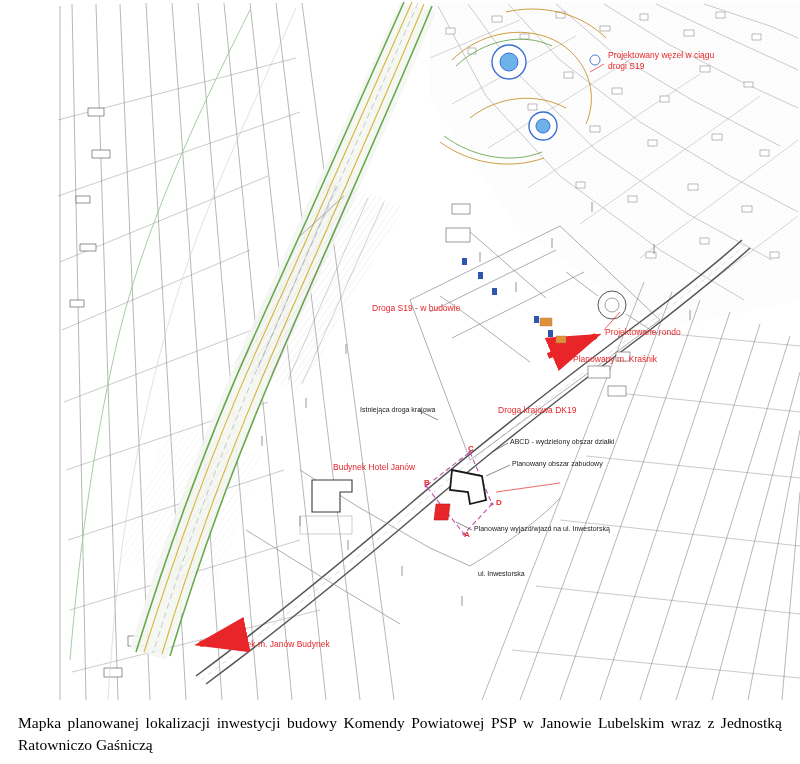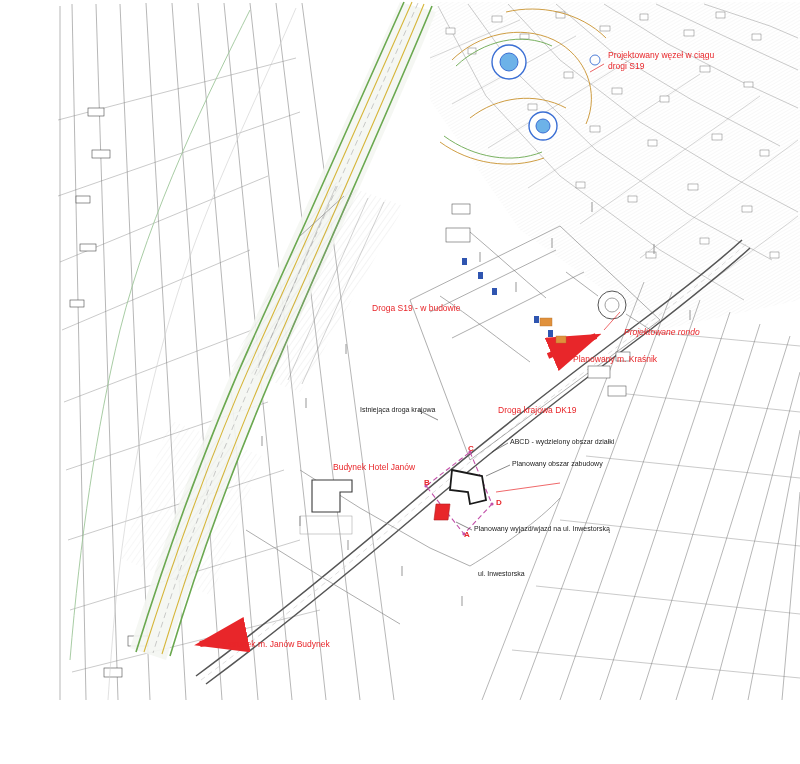--- a/index.html
+++ b/index.html
@@ -360,32 +360,33 @@
         <rect x="588" y="366" width="22" height="12"></rect>
         <rect x="608" y="386" width="18" height="10"></rect>
         <rect x="616" y="352" width="14" height="9"></rect>
       </g>
 
     </svg>
 
     <div class="annot red-plain" style="left:608px; top:50px;">Projektowany węzeł w ciągu
 drogi S19</div>
     <div class="annot red-plain" style="left:362px; top:303px;padding-left:10px;">Droga S19 - w budowie</div>
-    <div class="annot red-plain" style="left:624px; top:327px;font-style:italic;">Projektowane rondo</div>
+    <div class="annot red-plain" style="left:605px; top:327px;">Projektowane rondo</div>
     <div class="annot red-plain" style="left:573px; top:354px;">Planowany m.  Kraśnik</div>
     <div class="annot black" style="left:360px; top:406px;">Istniejąca droga krajowa</div>
     <div class="annot red-plain" style="left:498px; top:405px;">Droga krajowa DK19</div>
     <div class="annot black" style="left:510px; top:438px;">ABCD - wydzielony obszar działki</div>
     <div class="annot black" style="left:512px; top:460px;">Planowany obszar zabudowy</div>
     <div class="annot red-plain" style="left:303px; top:462px;margin-left:30px;">Budynek  Hotel Janów</div>
     <div class="annot black" style="left:474px; top:525px;">Planowany wyjazd/wjazd na ul. Inwestorską</div>
     <div class="annot black" style="left:478px; top:570px;">ul. Inwestorska</div>
     <div class="annot red-plain" style="left:222px; top:639px;">Kierunek m. Janów Budynek</div>
 
     <div class="letter" style="left:468px; top:444px;">C</div>
     <div class="letter" style="left:496px; top:498px;">D</div>
     <div class="letter" style="left:424px; top:478px;">B</div>
     <div class="letter" style="left:464px; top:530px;">A</div>
 
   </div>
 
+  <div id="caption">Mapka planowanej lokalizacji inwestycji budowy Komendy Powiatowej PSP w Janowie Lubelskim wraz z Jednostką Ratowniczo Gaśniczą</div>
 
 </div>
 
 </body></html>

